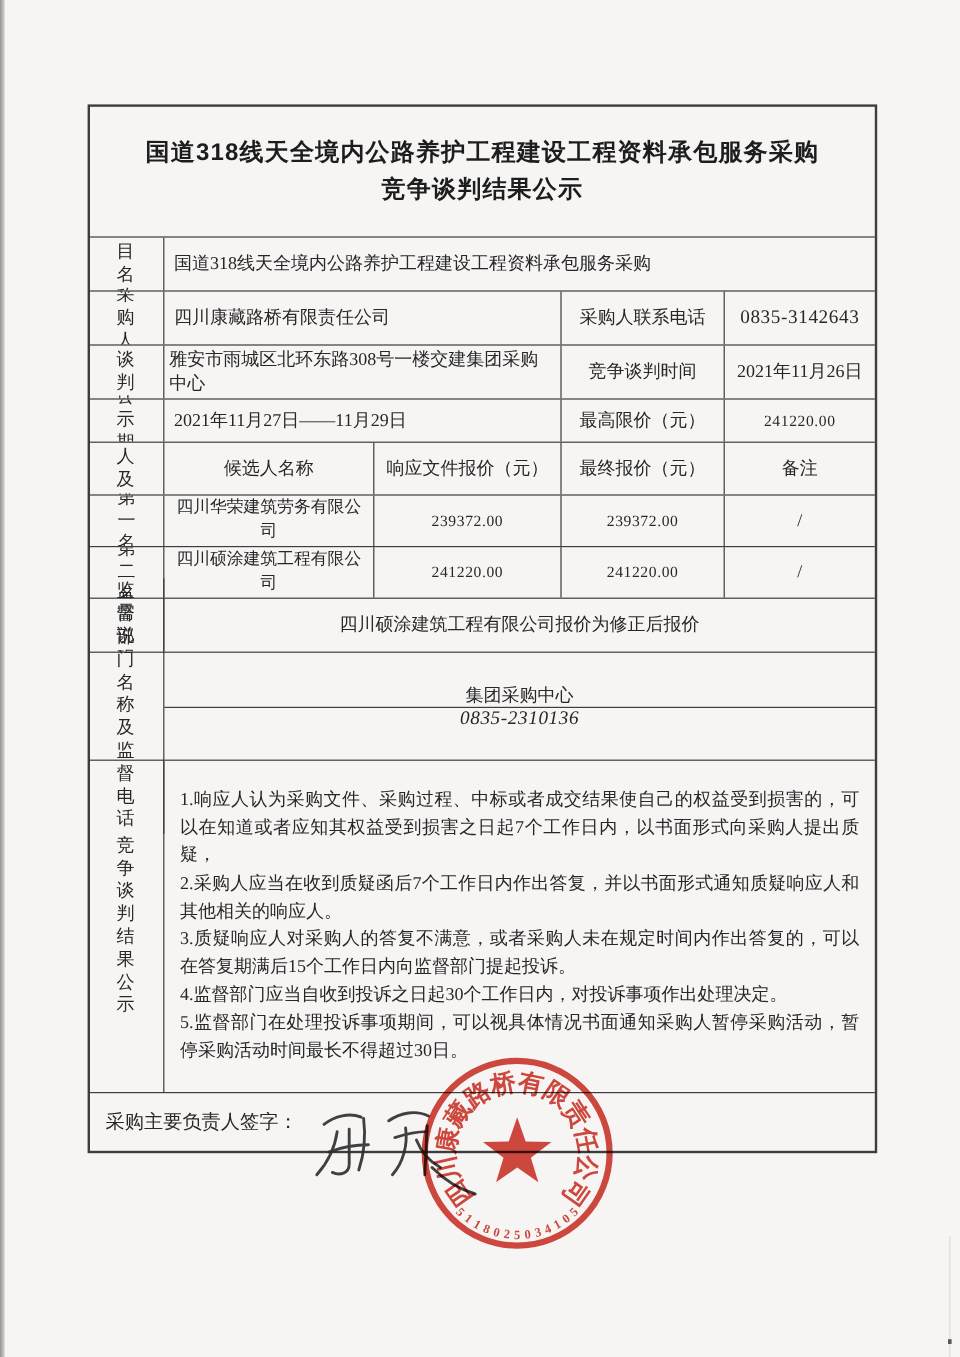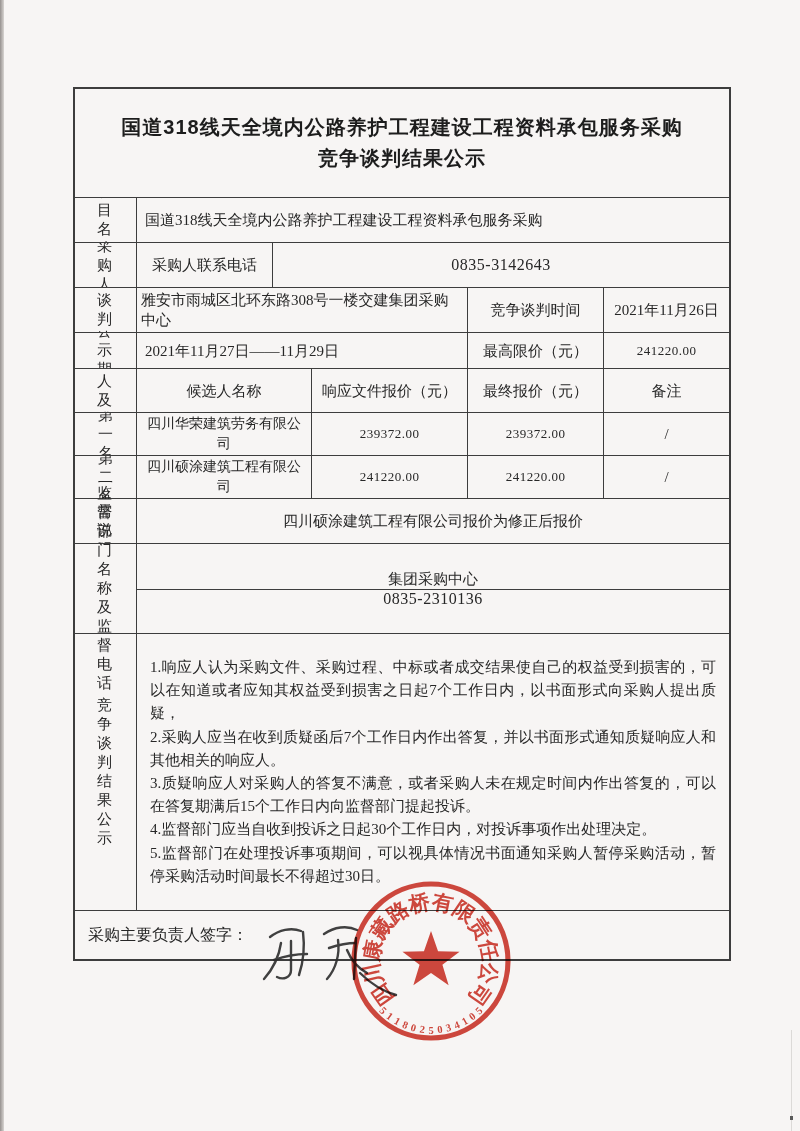--- a/index.html
+++ b/index.html
@@ -42,21 +42,21 @@
     font-weight:bold;font-size:20px;line-height:31px;letter-spacing:1px;
     color:#1d1d1d;text-align:center;
   }
 
   .h45{height:45px}.h36{height:36px}.h44{height:44px}.h43{height:43px}
   .sup-row{height:90px;align-items:center;}
   .sup-right{flex:1;display:flex;flex-direction:column;border-right:none;}
   .sup-sub{flex:1;display:flex;align-items:center;justify-content:center;
     border-bottom:1.6px solid #3d3d3d;font-size:15px;}
   .sup-sub:last-child{border-bottom:none;}
-  .sup-sub.phone{font-size:16px;}
+  .sup-sub.phone{font-size:16px;font-style:italic;}
 
   .obj-row{height:277px;}
   .obj-text{
     flex:1;padding:8px 13px;font-size:15px;line-height:23.2px;
     white-space:pre-line;text-align:justify;
   }
   .sign-row{height:48px;}
   .sign-cell{flex:1;padding-left:13px;font-size:16px;border-right:none;}
 
   
@@ -80,20 +80,21 @@
     </div>
   </div>
 
   <div class="row h45">
     <div class="cell label">项目名称</div>
     <div class="cell val grow">国道318线天全境内公路养护工程建设工程资料承包服务采购</div>
   </div>
 
   <div class="row h45">
     <div class="cell label">采购人</div>
+    <div class="cell val vspan">四川康藏路桥有限责任公司</div>
     <div class="cell val c4 center">采购人联系电话</div>
     <div class="cell val c5 center phone">0835-3142643</div>
   </div>
 
   <div class="row h45">
     <div class="cell label">竞争谈判地点</div>
     <div class="cell val vspan" style="padding:2px 4px">雅安市雨城区北环东路308号一楼交建集团采购中心</div>
     <div class="cell val c4 center">竞争谈判时间</div>
     <div class="cell val c5 center">2021年11月26日</div>
   </div>

